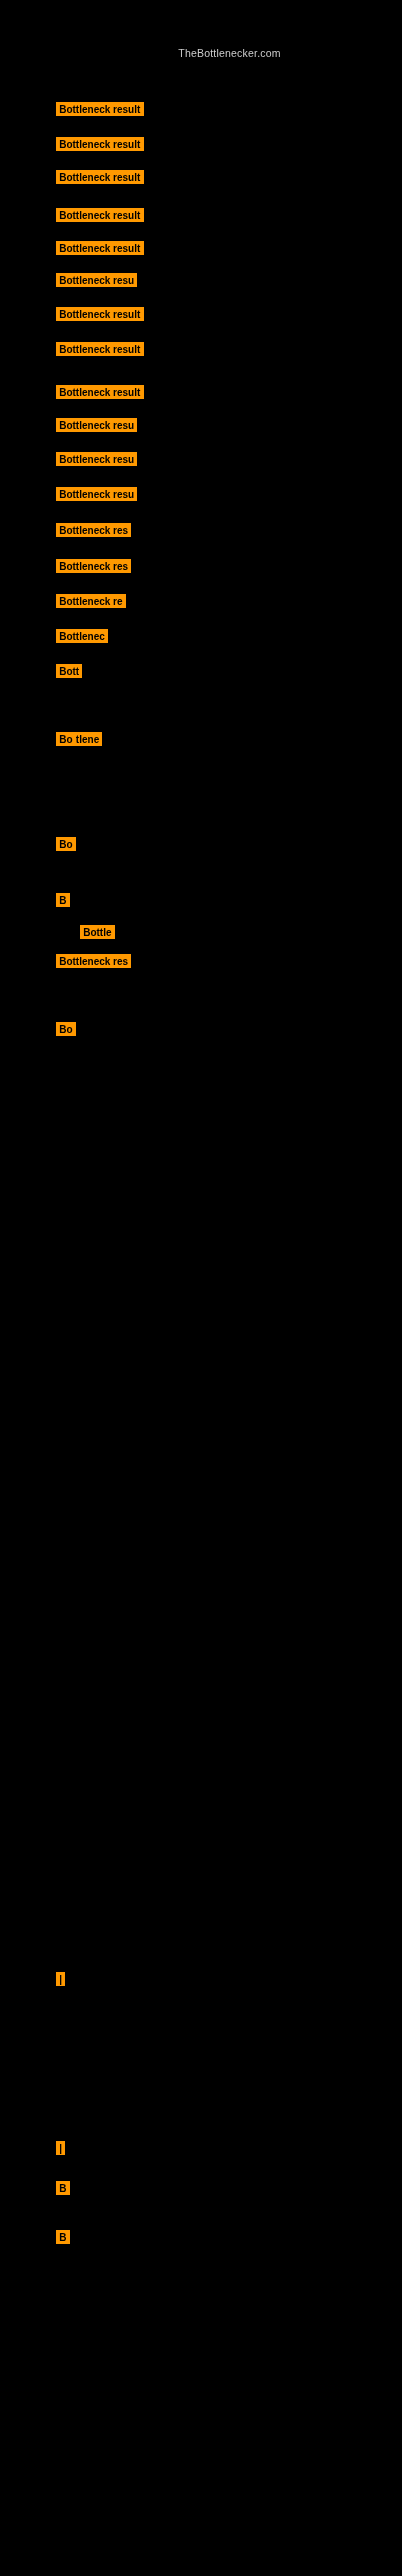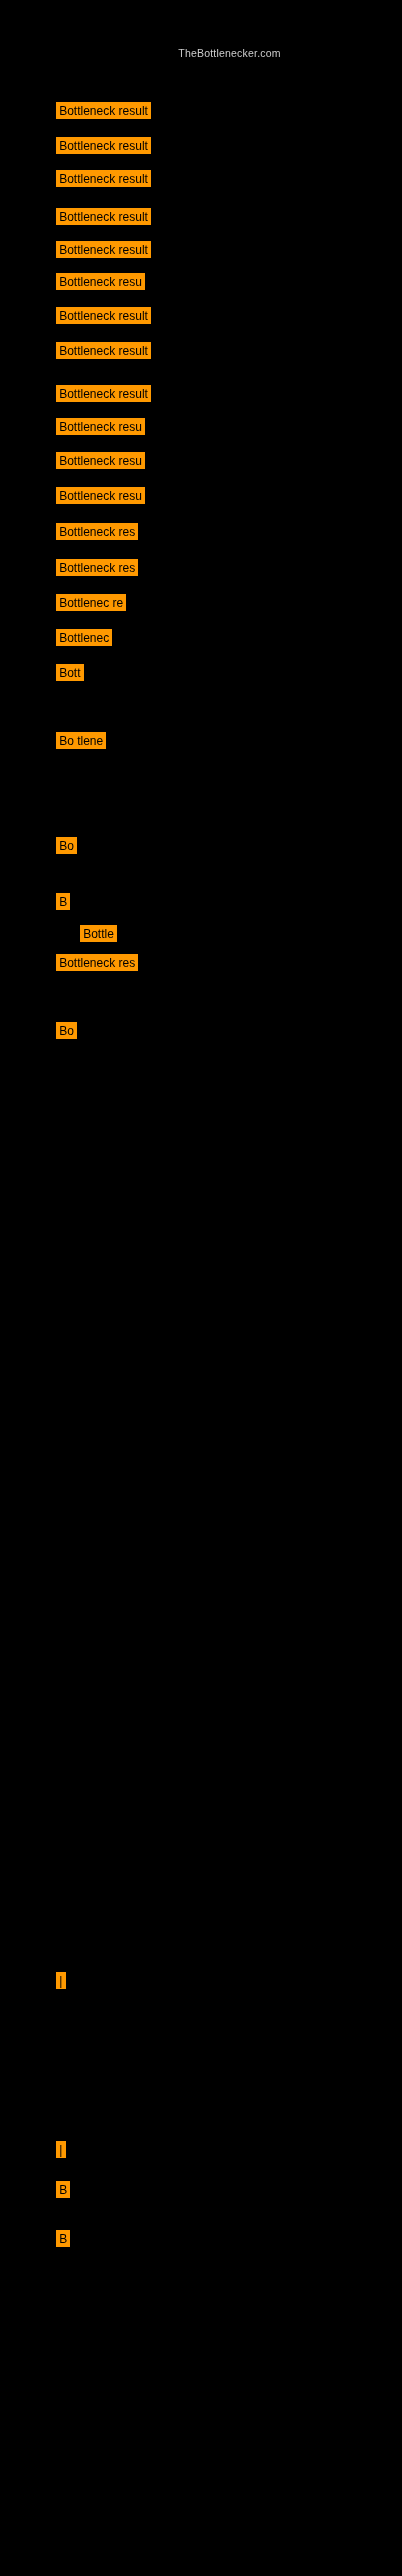--- a/index.html
+++ b/index.html
@@ -13,22 +13,22 @@
     .site-title {
       text-align: center;
       color: #ccc;
       font-size: 10.5px;
       padding: 4.8px 0;
       letter-spacing: 0.2px;
     }
     .bottleneck-label {
       background: #f90;
       color: #000;
-      font-size: 12px;
-      font-weight: normal;
+      font-size: 10px;
+      font-weight: bold;
       padding: 1.6px 3.2px;
       display: inline-block;
       white-space: nowrap;
       overflow: hidden;
     }
     .item {
       position: absolute;
       left: 0;
     }
   </style>
@@ -45,21 +45,21 @@
     <div class="item" style="top: 185px; left: 0px;"><span class="bottleneck-label">Bottleneck result</span></div>
     <div class="item" style="top: 217px; left: 0px;"><span class="bottleneck-label">Bottleneck resu</span></div>
     <div class="item" style="top: 251px; left: 0px;"><span class="bottleneck-label">Bottleneck result</span></div>
     <div class="item" style="top: 286px; left: 0px;"><span class="bottleneck-label">Bottleneck result</span></div>
     <div class="item" style="top: 329px; left: 0px;"><span class="bottleneck-label">Bottleneck result</span></div>
     <div class="item" style="top: 362px; left: 0px;"><span class="bottleneck-label">Bottleneck resu</span></div>
     <div class="item" style="top: 396px; left: 0px;"><span class="bottleneck-label">Bottleneck resu</span></div>
     <div class="item" style="top: 431px; left: 0px;"><span class="bottleneck-label">Bottleneck resu</span></div>
     <div class="item" style="top: 467px; left: 0px;"><span class="bottleneck-label">Bottleneck res</span></div>
     <div class="item" style="top: 503px; left: 0px;"><span class="bottleneck-label">Bottleneck res</span></div>
-    <div class="item" style="top: 538px; left: 0px;"><span class="bottleneck-label">Bottlenec re</span></div>
+    <div class="item" style="top: 538px; left: 0px;"><span class="bottleneck-label">Bottleneck re</span></div>
     <div class="item" style="top: 573px; left: 0px;"><span class="bottleneck-label">Bottlenec</span></div>
     <div class="item" style="top: 608px; left: 0px; text-align: center;"><span class="bottleneck-label">Bott</span></div>
     <div class="item" style="top: 676px; left: 0px;"><span class="bottleneck-label">Bottlene</span></div>
     <div class="item" style="top: 676px; left: 0px;"><span class="bottleneck-label">Bo</span></div>
     <div class="item" style="top: 781px; left: 0px;"><span class="bottleneck-label">Bo</span></div>
     <div class="item" style="top: 837px; left: 0px;"><span class="bottleneck-label">B</span></div>
     <div class="item" style="top: 869px; left: 0px; padding-left: 24px;"><span class="bottleneck-label">Bottle</span></div>
     <div class="item" style="top: 898px; left: 0px;"><span class="bottleneck-label">Bottleneck res</span></div>
     <div class="item" style="top: 966px; left: 0px;"><span class="bottleneck-label">Bo</span></div>
     <div class="item" style="top: 1916px; left: 0px;"><span class="bottleneck-label">|</span></div>

